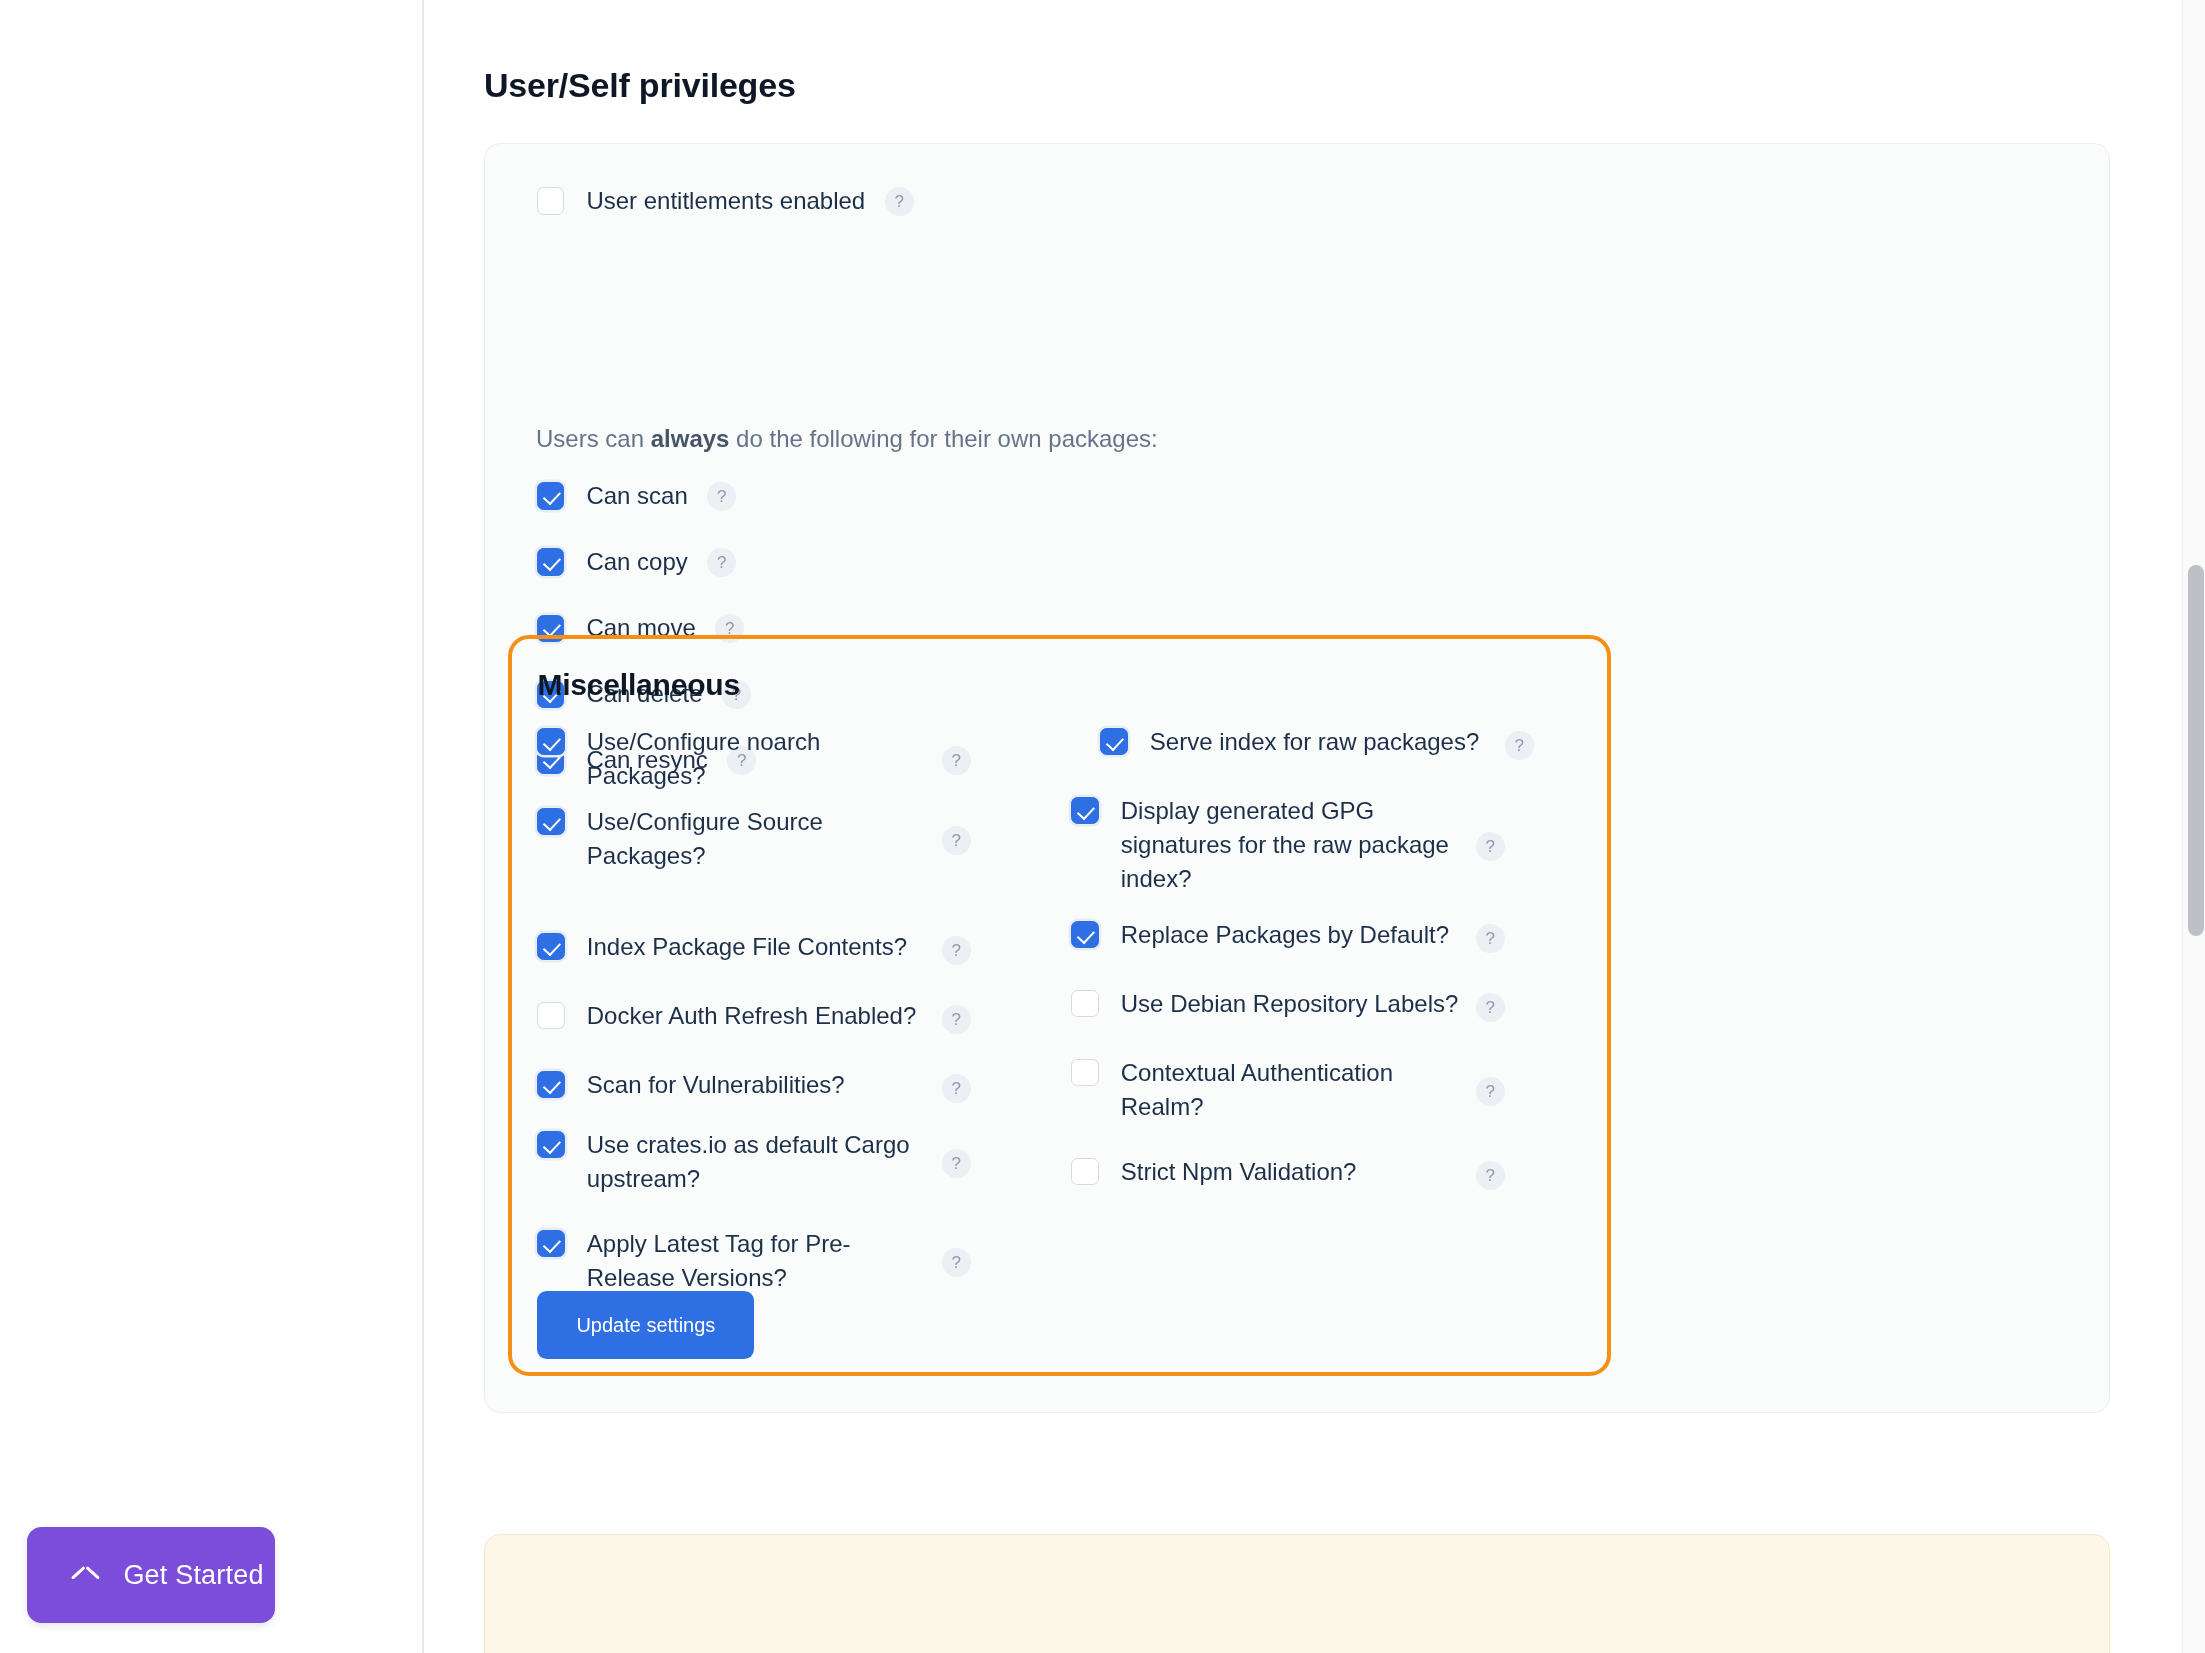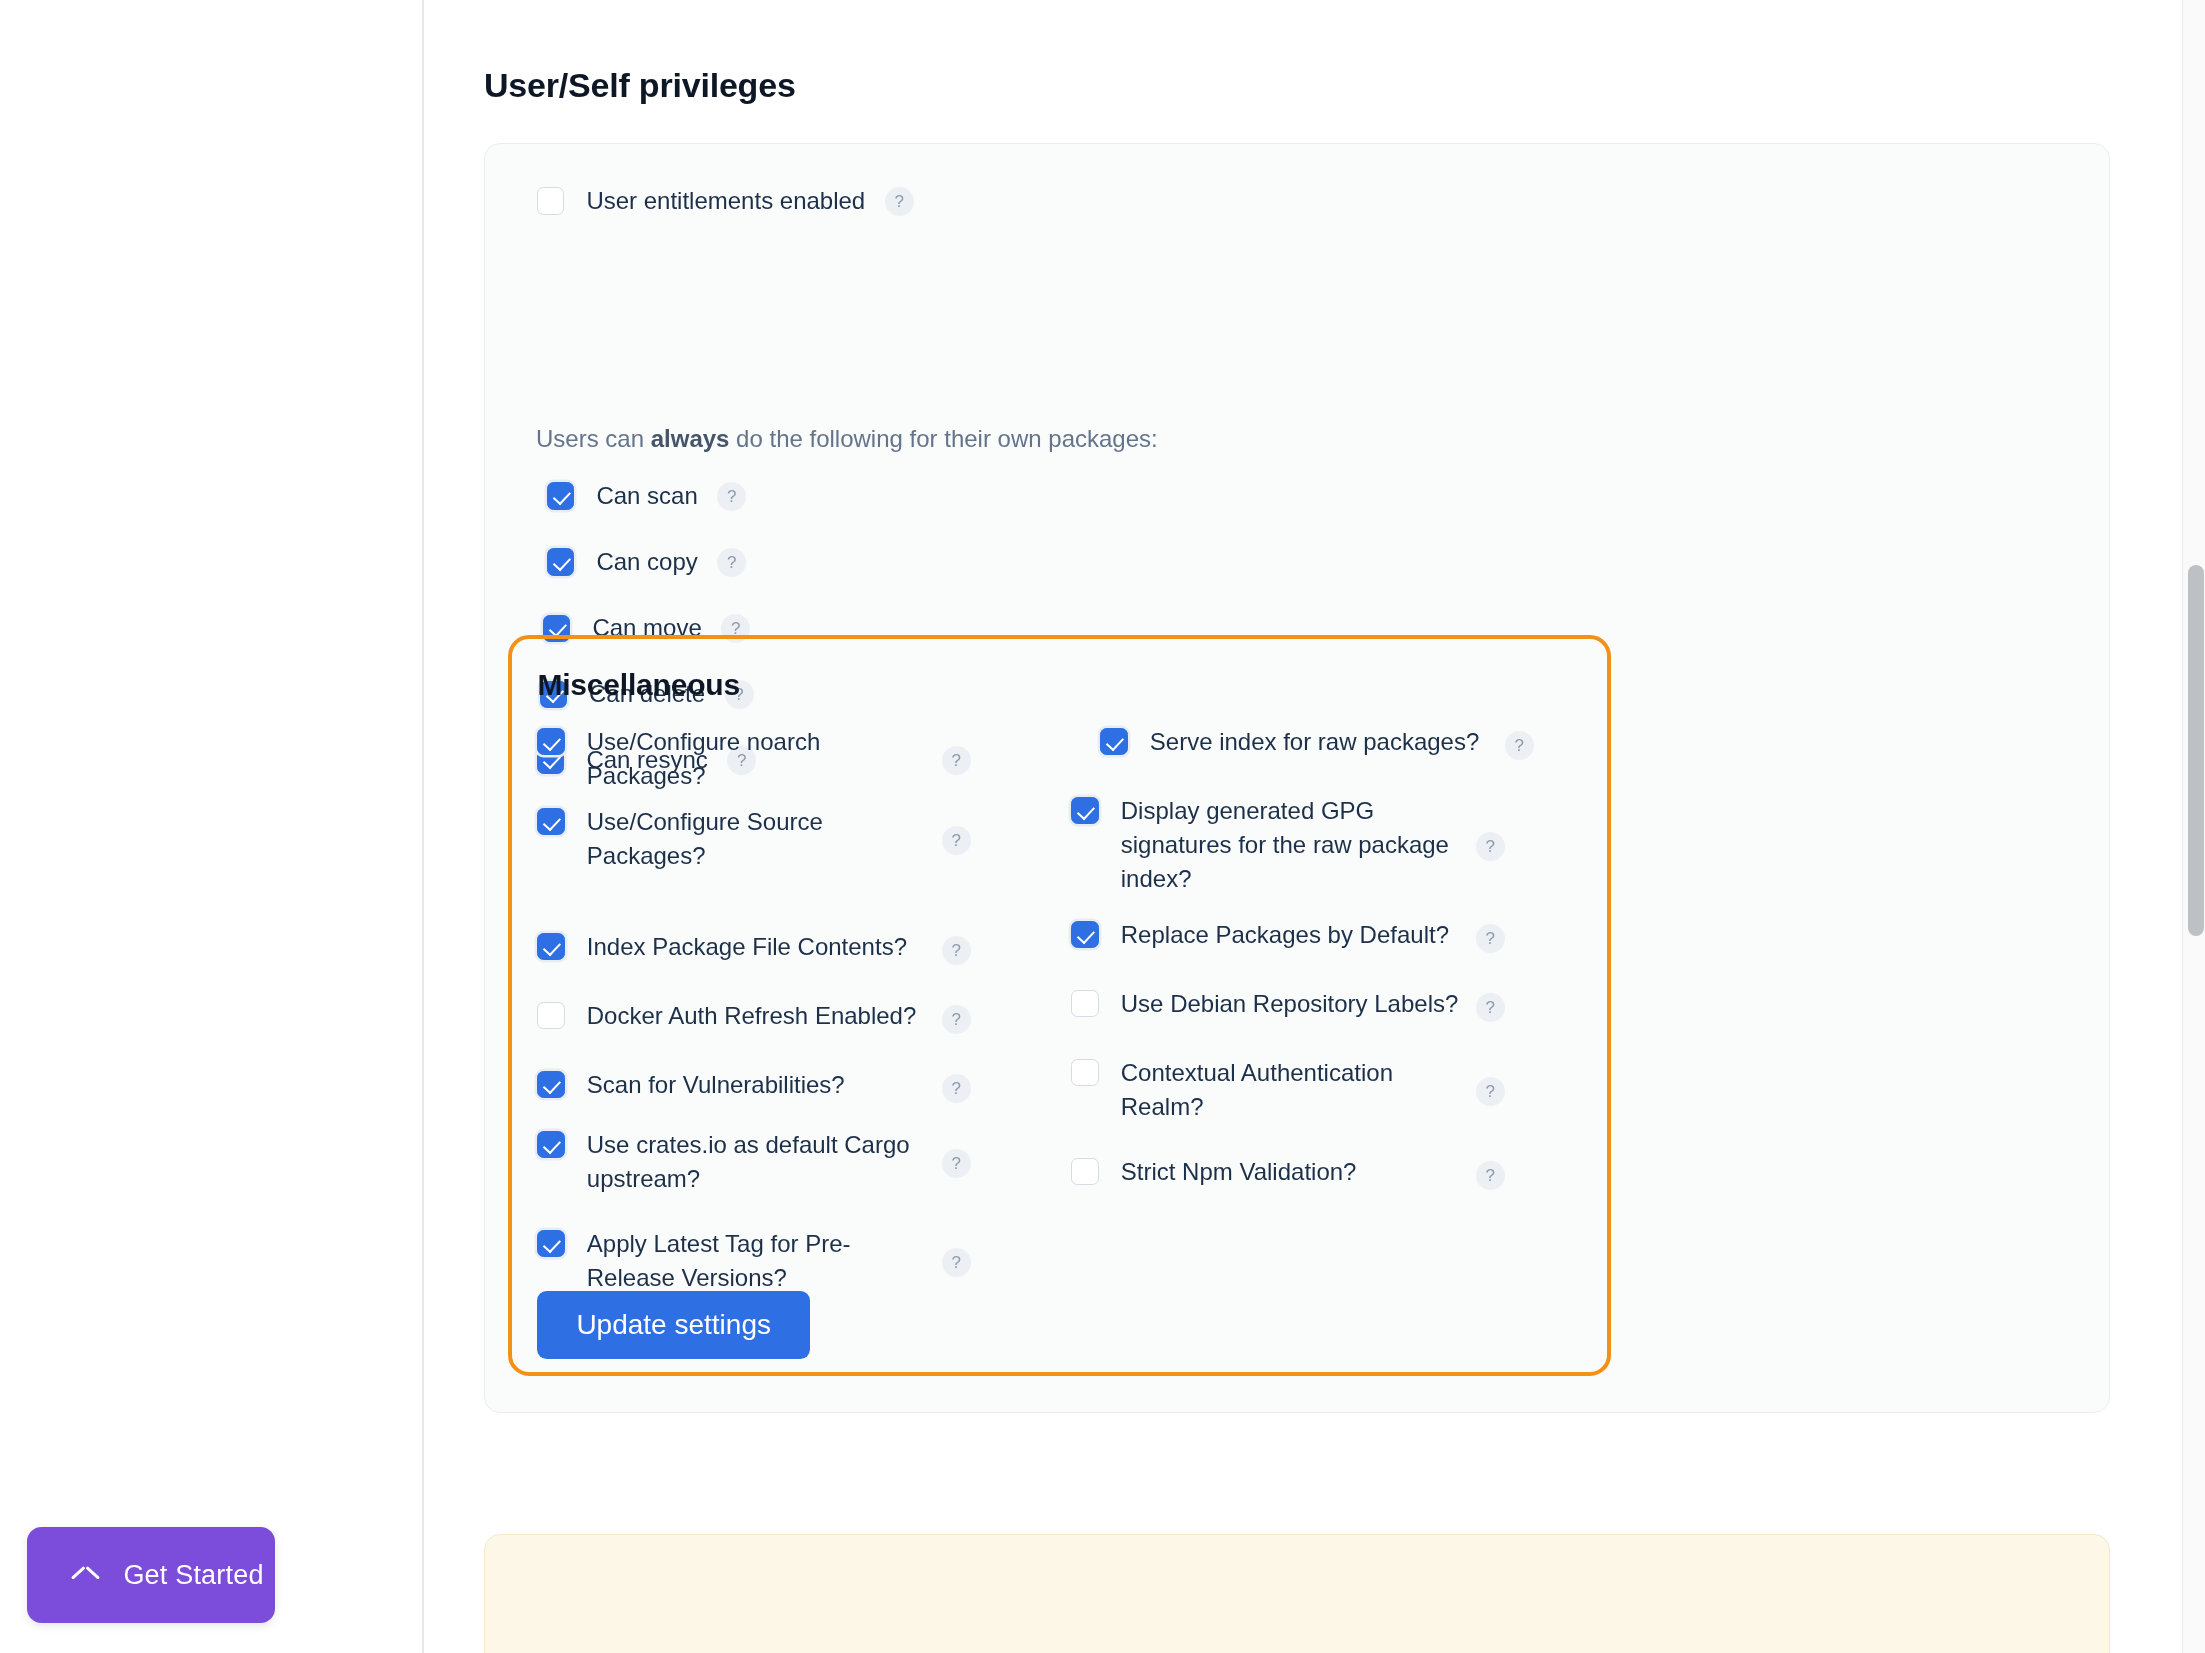--- a/index.html
+++ b/index.html
@@ -98,21 +98,20 @@
     background: #fafbfb;
     border: 1.6px solid #ebeef1;
     border-radius: 16px;
   }
 
   
   .cb-row {
     display: flex;
     align-items: flex-start;
     gap: 0;
-    justify-content: center;
   }
   .cbox {
     width: 27.4px; height: 27.4px;
     flex: none;
     border-radius: 6.5px;
     position: relative;
     cursor: pointer;
     background: #ffffff;
     border: 1.6px solid #d5dbe2;
   }
@@ -241,21 +240,21 @@
   .col-right .misc-item:nth-child(5) { margin-bottom: 34px; }
 
   .update-btn {
     position: absolute;
     left: 25px;
     top: 652px;
     height: 68px;
     padding: 0 39px;
     background: #2f6fe4;
     color: #ffffff;
-    font-size: 28px;
+    font-size: 20px;
     font-family: "Liberation Sans", sans-serif;
     border: none;
     border-radius: 9.7px;
     cursor: pointer;
   }
 
   
   .danger-card {
     position: absolute;
     left: 58px;

